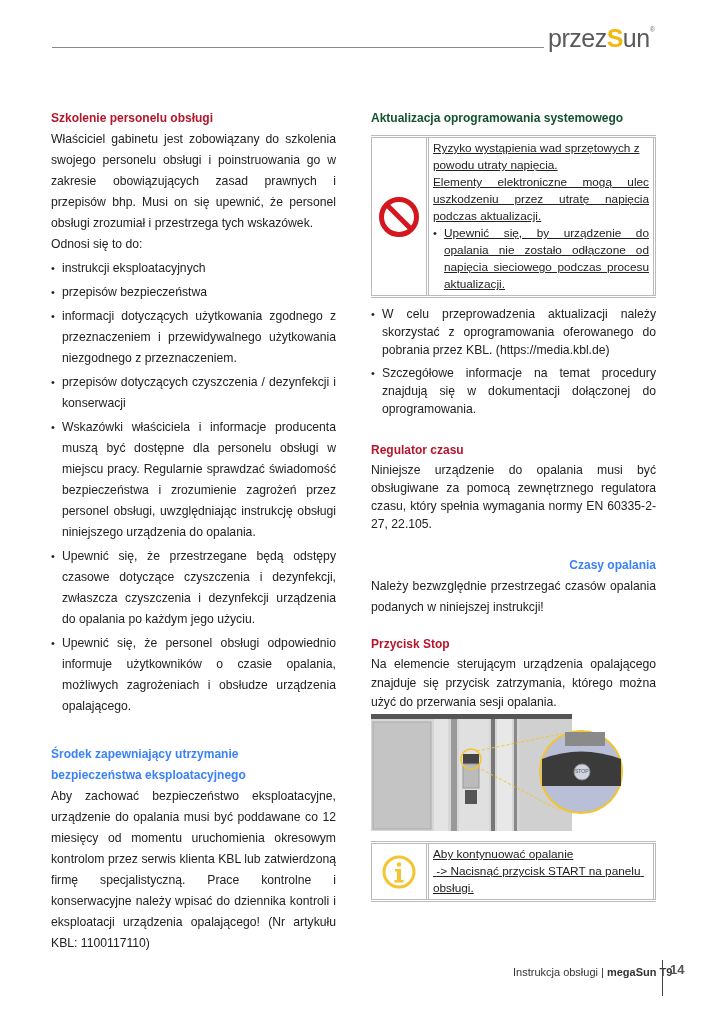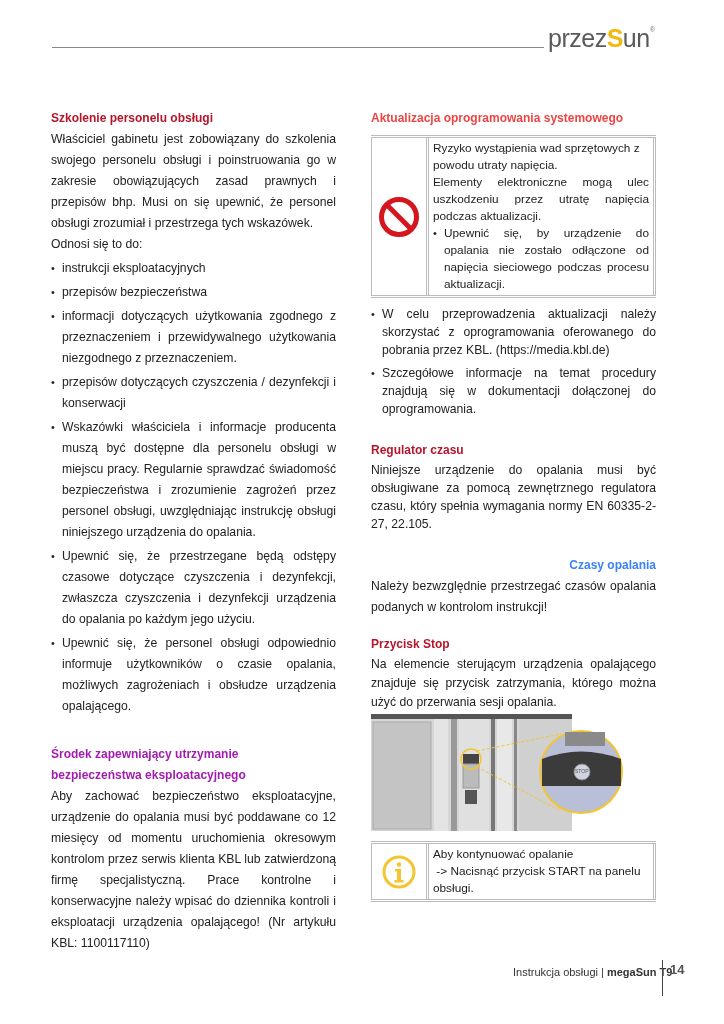--- a/index.html
+++ b/index.html
@@ -13,21 +13,21 @@
   .col { position:absolute; top:108px; }
   .col-left { left:51px; width:285px; }
   .col-right { left:371px; width:285px; }
 
   h2 { color:#b5152b; font-size:12px; font-weight:bold; margin:0; line-height:21px; }
   p, li { font-size:12.2px; line-height:21px; margin:0; text-align:justify; }
   ul { list-style:none; margin:0; padding:0; }
   li { position:relative; padding-left:11px; margin-top:3px; }
   li::before { content:"•"; position:absolute; left:0; top:0; font-size:11px; }
 
-  .notice { border-top:3px double #bbb; border-bottom:3px double #bbb; display:flex; margin-top:6px; }
+  .notice { border-top:3px double #bbb; border-bottom:3px double #bbb; display:flex; margin-top:6px;text-decoration:underline; }
   .notice .ico { width:54px; border-left:1px solid #bbb; border-right:3px double #bbb; display:flex; align-items:center; justify-content:center; }
   .notice .txt { flex:1; padding:2px 4px 2px 4px; border-right:3px double #bbb; }
   .notice .txt p, .notice .txt li { font-size:11.8px; line-height:17px; }
   .notice .txt li { margin-top:0; }
 
   .photo { position:relative; width:201px; height:117px; margin-top:2px; }
 
   .footer-text { position:absolute; left:513px; top:966px; font-size:11px; color:#333; }
   .footer-text b { font-weight:bold; }
   .footer-vline { position:absolute; left:662px; top:960px; width:1px; height:36px; background:#444; }
@@ -49,28 +49,28 @@
       <li>przepisów bezpieczeństwa</li>
       <li>informacji dotyczących użytkowania zgodnego z przeznaczeniem i przewidywalnego użytkowania niezgodnego z przeznaczeniem.</li>
       <li>przepisów dotyczących czyszczenia / dezynfekcji i konserwacji</li>
       <li>Wskazówki właściciela i informacje producenta muszą być dostępne dla personelu obsługi w miejscu pracy. Regularnie sprawdzać świadomość bezpieczeństwa i zrozumienie zagrożeń przez personel obsługi, uwzględniając instrukcję obsługi niniejszego urządzenia do opalania.</li>
       <li>Upewnić się, że przestrzegane będą odstępy czasowe dotyczące czyszczenia i dezynfekcji, zwłaszcza czyszczenia i dezynfekcji urządzenia do opalania po każdym jego użyciu.</li>
       <li>Upewnić się, że personel obsługi odpowiednio informuje użytkowników o czasie opalania, możliwych zagrożeniach i obsłudze urządzenia opalającego.</li>
     </ul>
   </section>
   <div style="height:27px"></div>
   <section>
-    <h2 style="width: 240px; color: #a21caf;">Środek zapewniający utrzymanie bezpieczeństwa eksploatacyjnego</h2>
+    <h2 style="width: 240px; color: #3b82f6;">Środek zapewniający utrzymanie bezpieczeństwa eksploatacyjnego</h2>
     <p>Aby zachować bezpieczeństwo eksploatacyjne, urządzenie do opalania musi być poddawane co 12 miesięcy od momentu uruchomienia okresowym kontrolom przez serwis klienta KBL lub zatwierdzoną firmę specjalistyczną. Prace kontrolne i konserwacyjne należy wpisać do dziennika kontroli i eksploatacji urządzenia opalającego! (Nr artykułu KBL: 1100117110)</p>
   </section>
 </div>
 
 <div class="col col-right">
   <section>
-    <h2 style="text-align: justify; text-align-last: left; color: #ef4444;">Aktualizacja oprogramowania systemowego</h2>
+    <h2 style="text-align: justify; text-align-last: left; color: #14532d;">Aktualizacja oprogramowania systemowego</h2>
     <div class="notice">
       <div class="ico">
         <svg width="42" height="42" viewBox="0 0 42 42">
           <circle cx="21" cy="21" r="17.5" fill="#fff" stroke="#d4161f" stroke-width="5"></circle>
           <line x1="9" y1="9" x2="33" y2="33" stroke="#d4161f" stroke-width="5"></line>
         </svg>
       </div>
       <div class="txt">
         <p style="text-align:left">Ryzyko wystąpienia wad sprzętowych z powodu utraty napięcia.</p>
         <p>Elementy elektroniczne mogą ulec uszkodzeniu przez utratę napięcia podczas aktualizacji.</p>
@@ -85,21 +85,21 @@
     </ul>
   </section>
   <div style="height:22px"></div>
   <section>
     <h2 style="color: rgb(181, 21, 43);">Regulator czasu</h2>
     <p style="line-height:18px">Niniejsze urządzenie do opalania musi być obsługiwane za pomocą zewnętrznego regulatora czasu, który spełnia wymagania normy EN 60335-2-27, 22.105.</p>
   </section>
   <div style="height:22px"></div>
   <section>
     <h2 style="color: #3b82f6; text-align: right;">Czasy opalania</h2>
-    <p>Należy bezwzględnie przestrzegać czasów opalania podanych w kontrolom instrukcji!</p>
+    <p>Należy bezwzględnie przestrzegać czasów opalania podanych w niniejszej instrukcji!</p>
   </section>
   <div style="height:16px"></div>
   <section>
     <h2 style="color: rgb(181, 21, 43);">Przycisk Stop</h2>
     <p style="line-height:19px">Na elemencie sterującym urządzenia opalającego znajduje się przycisk zatrzymania, którego można użyć do przerwania sesji opalania.</p>
     <div class="photo">
       <svg width="290" height="117" viewBox="0 0 290 117" style="position:absolute;left:0;top:0">
         <rect x="0" y="0" width="201" height="117" fill="#d6d6d6"></rect>
         <rect x="0" y="0" width="201" height="5" fill="#555"></rect>
         <rect x="2" y="8" width="58" height="107" fill="#c4c4c4" stroke="#aaa"></rect>

